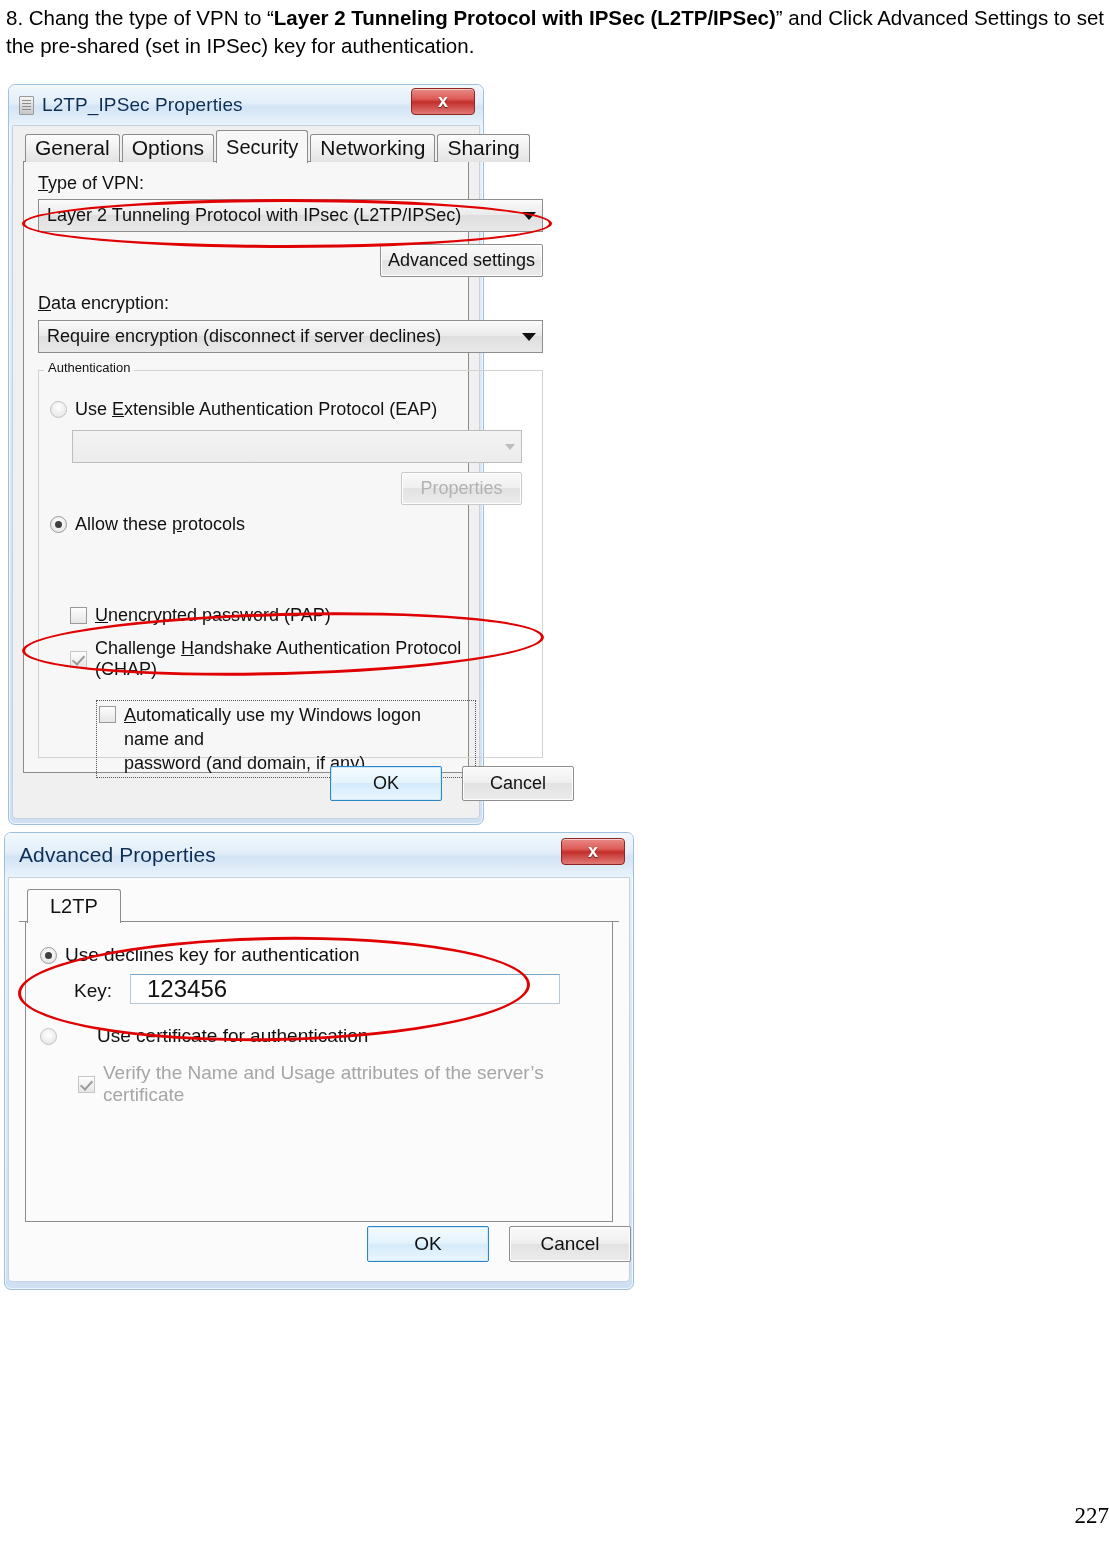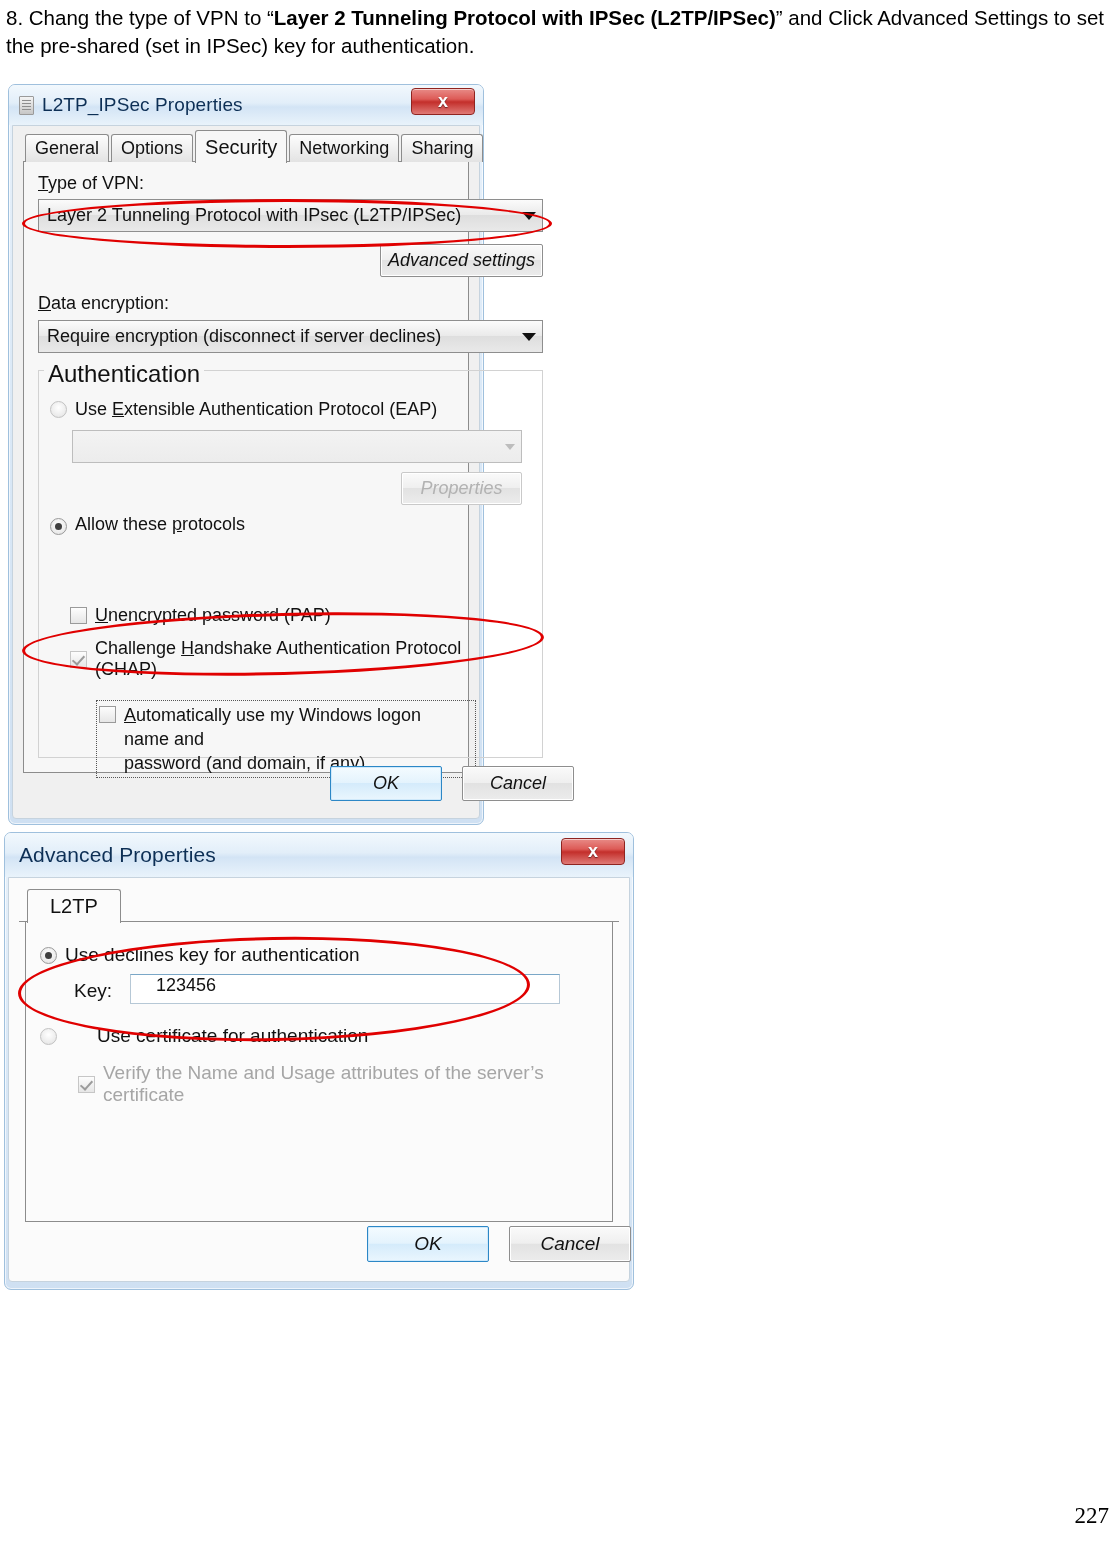--- a/index.html
+++ b/index.html
@@ -105,21 +105,21 @@
     left: 10px; right: 10px; bottom: 0;
     border-bottom: 1px solid #8c8c8c;
   }
   .tab {
     position: relative;
     z-index: 2;
     border: 1px solid #8c8c8c;
     border-bottom: none;
     background: linear-gradient(180deg,#fdfdfd,#e3e3e3);
     padding: 3px 9px 4px 9px;
-    font-size: 18px;
+    font-size: 21px;
     color: #111;
     margin-right: 2px;
     border-radius: 3px 3px 0 0;
     cursor: pointer;
     line-height: 20px;
   }
   .tab.selected {
     background: #f7f7f7;
     padding-top: 6px;
     padding-bottom: 6px;
@@ -170,38 +170,37 @@
     border: 1px solid #8e8e8e;
     background: linear-gradient(180deg,#fafafa 0%,#efefef 48%,#e2e2e2 50%,#ececec 100%);
     font-size: 18px;
     color: #111;
     display: inline-flex;
     align-items: center;
     justify-content: center;
     border-radius: 2px;
     cursor: pointer;
     box-shadow: inset 0 0 0 1px #fff;
-    font-style: italic;
   }
   .btn.disabled { color: #b2b2b2; border-color: #c9c9c9; }
   .btn.default {
     border: 1px solid #2c87c6;
     box-shadow: inset 0 0 0 1px #cfe9fb;
     background: linear-gradient(180deg,#f4fbff 0%,#e4f3fd 48%,#d4ebfb 50%,#eaf6fe 100%);
   }
 
   .groupbox {
     border: 1px solid #d2d2d2;
     position: absolute;
   }
   .groupbox-title {
     position: absolute;
     background: #f7f7f7;
     padding: 0 4px;
-    font-size: 24px;
+    font-size: 13px;
     color: #111;
   }
 
   .radio {
     width: 17px; height: 17px;
     border-radius: 50%;
     border: 1px solid #9a9a9a;
     background: radial-gradient(circle at 50% 38%, #ffffff 0%, #eaeaea 70%, #d8d8d8 100%);
     display: inline-block;
     position: relative;
@@ -242,25 +241,25 @@
   .dotted-box {
     border: 1px dotted #555;
     padding: 2px 4px 2px 2px;
   }
 
   .textfield {
     border: 1px solid #b6c8d6;
     border-top-color: #7aa7c7;
     background: #ffffff;
     height: 30px;
-    font-size: 18px;
+    font-size: 24px;
     color: #111;
     display: flex;
-    align-items: flex-start;
-    padding-left: 25px;
+    align-items: flex-end;
+    padding-left: 16px;
   }
 
   .btnbar {
     position: absolute;
     display: flex;
     gap: 20px;
   }
 
   
   .ellipse {
@@ -330,21 +329,21 @@
         <span class="lbl">Use <u>E</u>xtensible Authentication Protocol (EAP)</span>
       </div>
 
       <div class="combo disabled" style="position:absolute; left:48px; top:268px; width:450px;">
         <span class="txt"></span>
         <span class="arrow" style="border-top-width:6px;border-left-width:5px;border-right-width:5px;"></span>
       </div>
 
       <div class="btn disabled" style="position:absolute; left:377px; top:310px; width:121px; height:33px;">Properties</div>
 
-      <div class="row" style="position:absolute; left:26px; top:352px;align-items:flex-end;">
+      <div class="row" style="position:absolute; left:26px; top:352px;">
         <span class="radio checked"></span>
         <span class="lbl">Allow these <u>p</u>rotocols</span>
       </div>
 
       <div class="row" style="position:absolute; left:46px; top:443px;">
         <span class="check"></span>
         <span class="lbl"><u>U</u>nencrypted password (PAP)</span>
       </div>
 
       <div class="row" style="position:absolute; left:46px; top:476px;">

